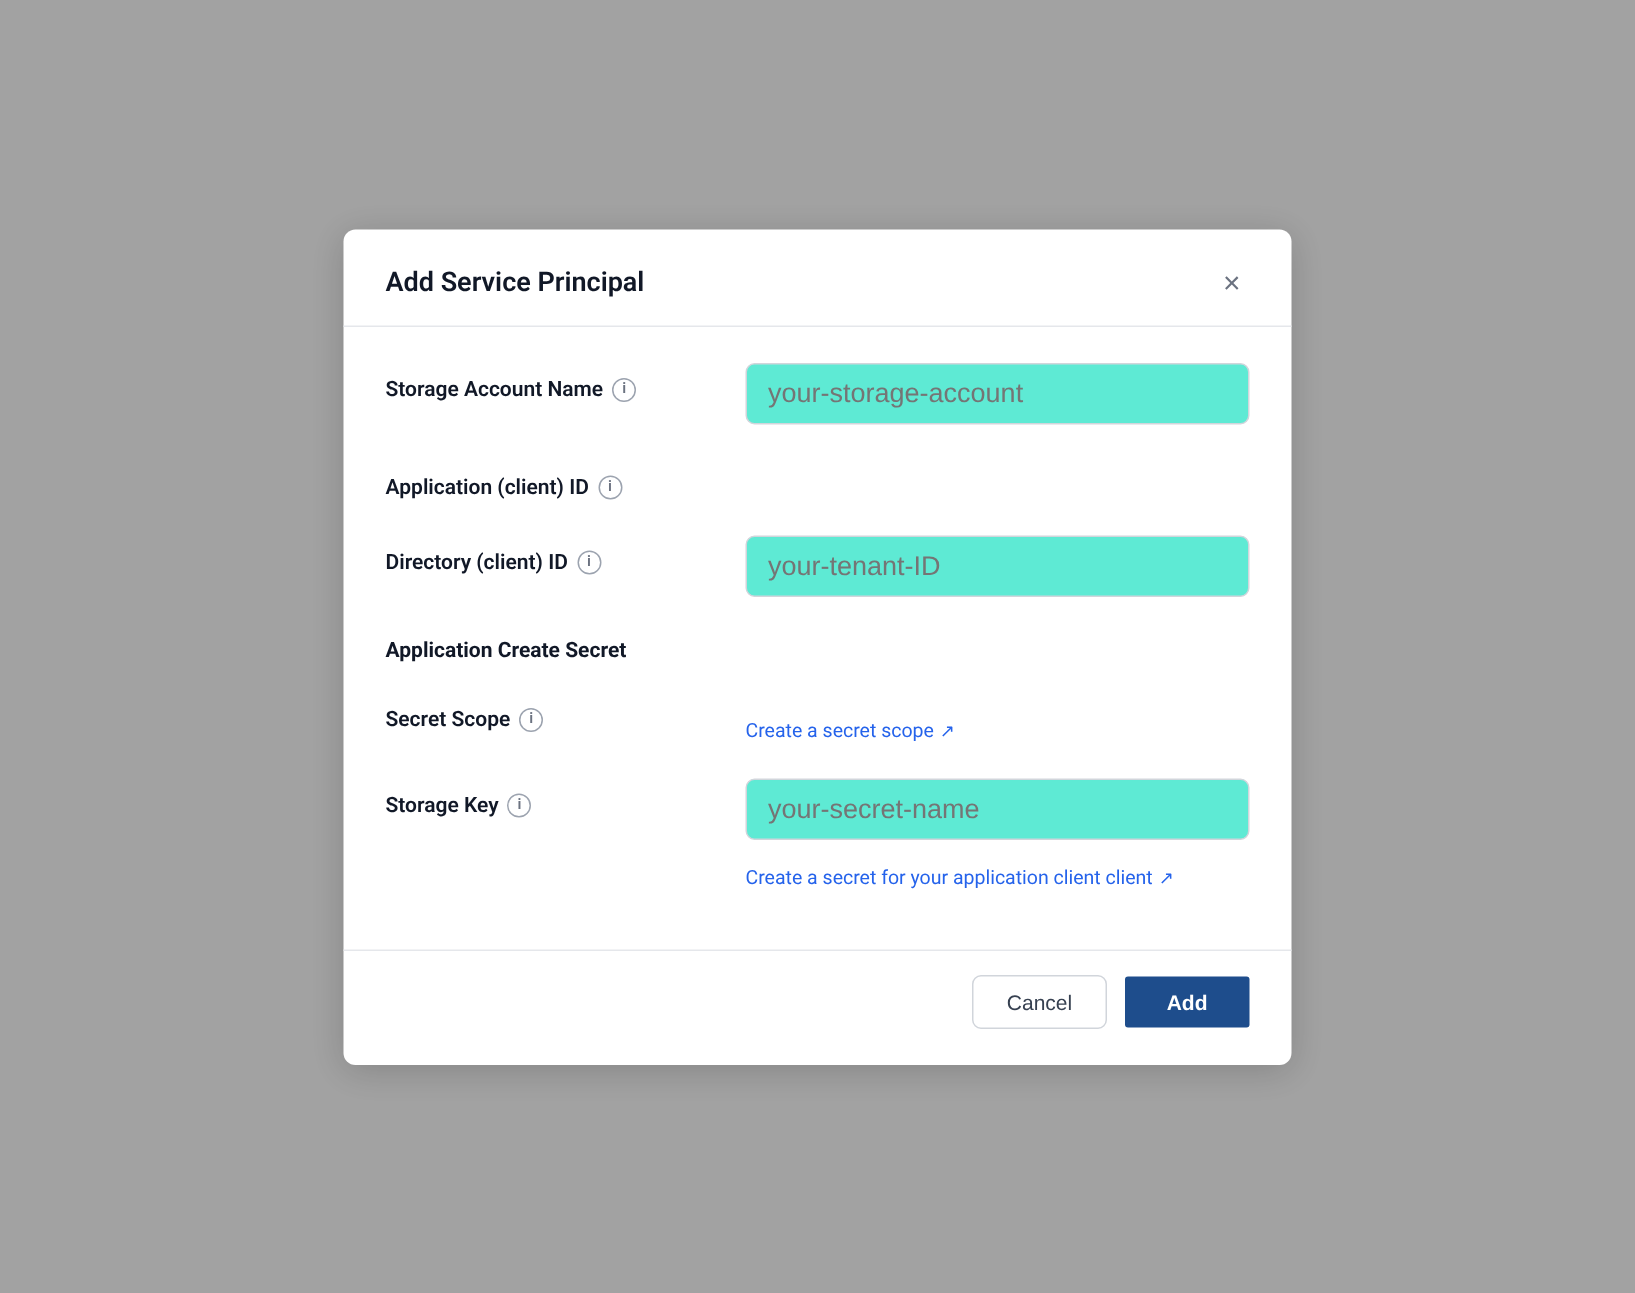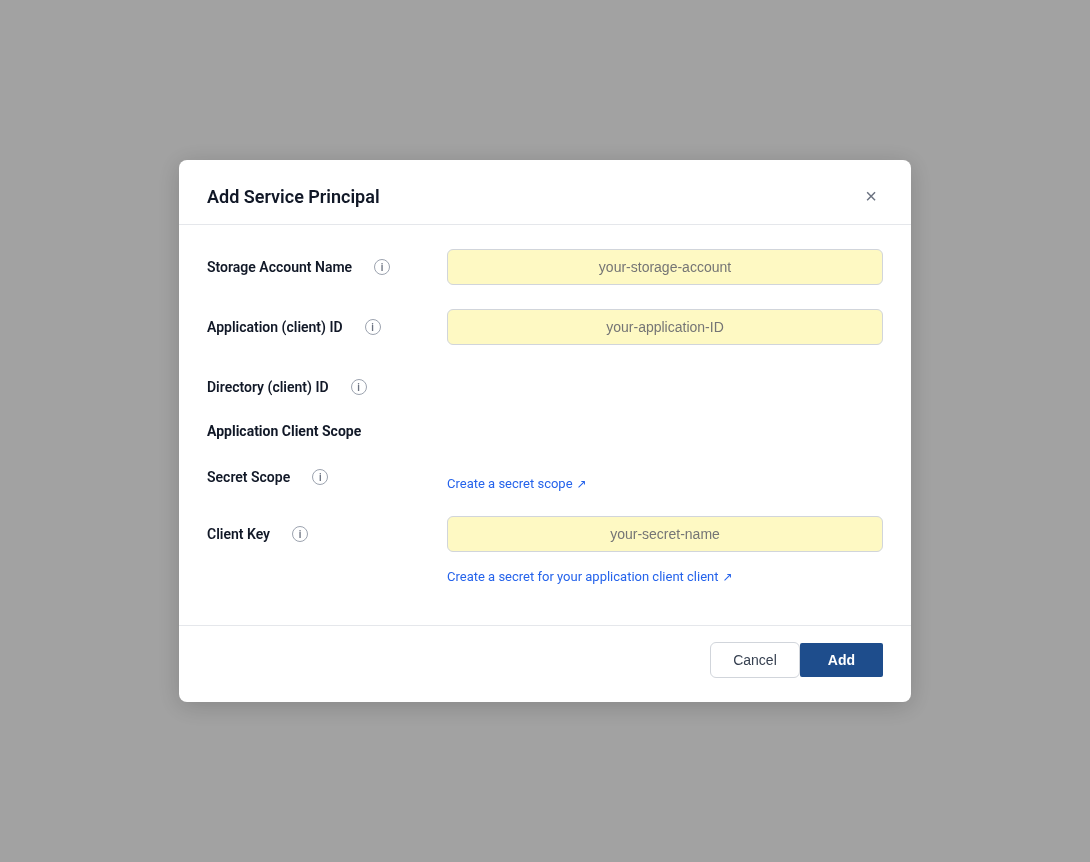--- a/index.html
+++ b/index.html
@@ -27,21 +27,21 @@
       height: 862px;
       background: rgba(0,0,0,0.3);
       display: flex;
       align-items: center;
       justify-content: center;
     }
 
     .modal {
       background: #ffffff;
       border-radius: 8px;
-      width: 732px;
+      width: 632px;
       padding: 0;
       box-shadow: 0 4px 24px rgba(0,0,0,0.18);
       position: relative;
     }
 
     .modal-header {
       display: flex;
       align-items: center;
       justify-content: space-between;
       padding: 24px 28px 16px 28px;
@@ -80,21 +80,21 @@
       flex-shrink: 0;
       padding-top: 10px;
     }
 
     .form-label {
       font-size: 14px;
       font-weight: 600;
       color: #111827;
       display: flex;
       align-items: center;
-      gap: 22px;
+      gap: 6px;
     }
 
     .info-icon {
       display: inline-flex;
       align-items: center;
       justify-content: center;
       width: 16px;
       height: 16px;
       border: 1.5px solid #9ca3af;
       border-radius: 50%;
@@ -107,25 +107,24 @@
 
     .form-input-col {
       flex: 1;
     }
 
     .form-input {
       width: 100%;
       padding: 9px 14px;
       border: 1px solid #d1d5db;
       border-radius: 6px;
-      font-size: 14px;
+      font-size: 18px;
       color: #6b7280;
       outline: none;
-      background: #fef9c3;
-      text-align: center;
+      background: #5eead4;
     }
 
     .section-heading {
       font-size: 14px;
       font-weight: 700;
       color: #111827;
       margin-bottom: 20px;
       padding-top: 4px;
     }
 
@@ -144,20 +143,21 @@
     }
 
     .ext-icon {
       font-size: 12px;
     }
 
     .modal-footer {
       display: flex;
       align-items: center;
       justify-content: flex-end;
+      gap: 12px;
       padding: 16px 28px 24px 28px;
       border-top: 1px solid #e5e7eb;
     }
 
     .btn-cancel {
       background: #fff;
       border: 1px solid #d1d5db;
       border-radius: 6px;
       padding: 9px 22px;
       font-size: 14px;
@@ -206,36 +206,36 @@
         </div>
       </div>
 
       <div class="form-group">
         <div class="form-label-col">
           <label class="form-label">
             <span>Application (client) ID</span>
             <span class="info-icon">i</span>
           </label>
         </div>
-        <div class="form-input-col">
-          <input class="form-input" type="text" placeholder="your-application-ID" style="">
-        </div>
       </div>
 
       <div class="form-group">
         <div class="form-label-col">
           <label class="form-label">
             <span>Directory (client) ID</span>
             <span class="info-icon">i</span>
           </label>
         </div>
+        <div class="form-input-col">
+          <input class="form-input" type="text" placeholder="your-tenant-ID" style="">
+        </div>
       </div>
 
       <div class="section-divider">
-        <div class="section-heading">Application Client Scope</div>
+        <div class="section-heading">Application Create Secret</div>
       </div>
 
       <div class="form-group">
         <div class="form-label-col">
           <label class="form-label">
             <span>Secret Scope</span>
             <span class="info-icon">i</span>
           </label>
         </div>
         <div class="form-input-col">
@@ -244,21 +244,21 @@
               <span>Create a secret scope</span>
               <span class="ext-icon">↗</span>
             </a>
           </div>
         </div>
       </div>
 
       <div class="form-group">
         <div class="form-label-col">
           <label class="form-label">
-            <span>Client Key</span>
+            <span>Storage Key</span>
             <span class="info-icon">i</span>
           </label>
         </div>
         <div class="form-input-col">
           <input class="form-input" type="text" placeholder="your-secret-name" style="">
           <div class="link-row">
             <a class="link" href="#">
               <span>Create a secret for your application client client</span>
               <span class="ext-icon">↗</span>
             </a>

